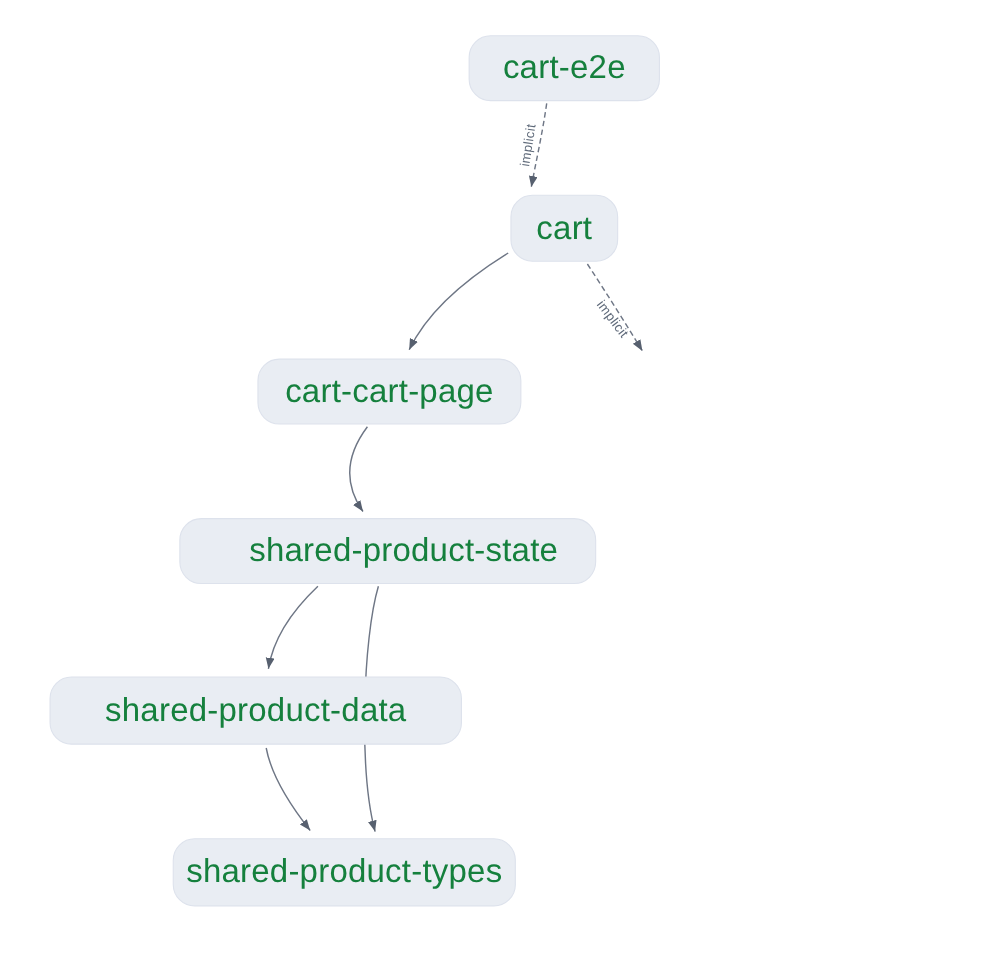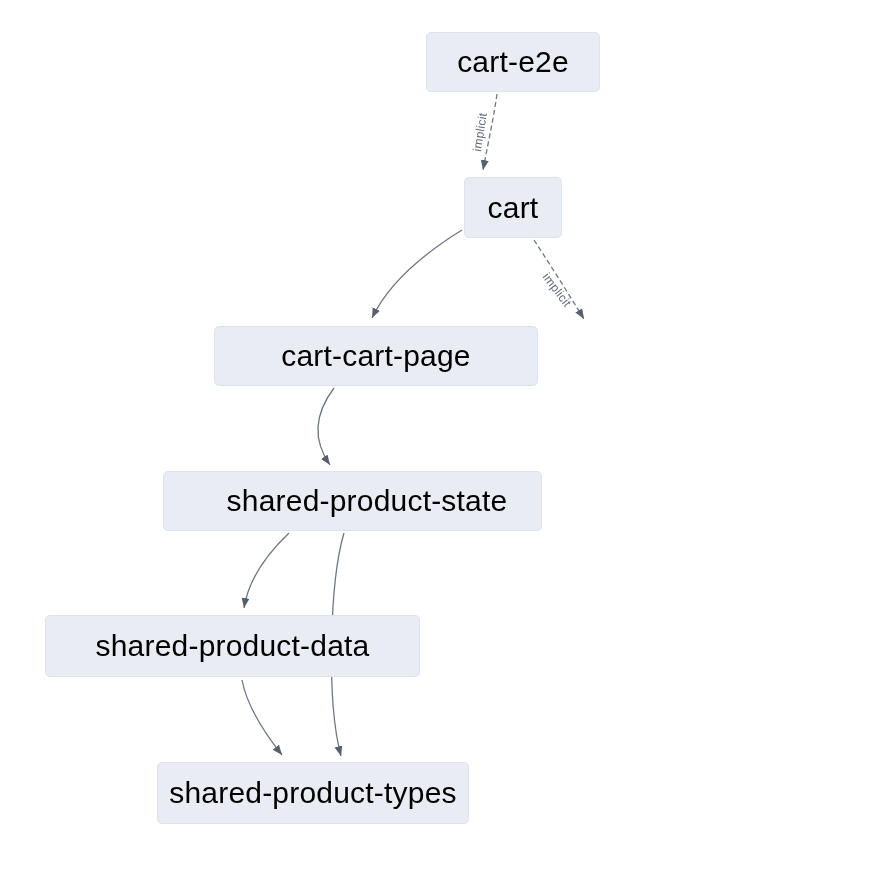--- a/index.html
+++ b/index.html
@@ -38,22 +38,22 @@
     pointer-events: none;
   }
   .node {
     position: absolute;
     z-index: 3;
     display: flex;
     align-items: center;
     justify-content: center;
     background: #e9edf3;
     border: 1px solid #dde2ec;
-    border-radius: 5px;
-    color: #000000;
+    border-radius: 20px;
+    color: #15803d;
     font-size: 30px;
     letter-spacing: 0.2px;
     cursor: pointer;
     box-sizing: border-box;
     white-space: nowrap;
   }
 </style>
 </head>
 <body>
 
@@ -86,21 +86,21 @@
   <div class="edge-label" style="left:557px; top:290px; transform: translate(-50%,-50%) rotate(53deg);">implicit</div>
 
   <div class="node" style="left:426px; top:32px;  width:174px; height:60px;">
     <span>cart-e2e</span>
   </div>
 
   <div class="node" style="left:464px; top:177px; width:98px;  height:61px;">
     <span>cart</span>
   </div>
 
-  <div class="node" style="left:214px; top:326px; width:324px; height:60px;">
+  <div class="node" style="left:234px; top:326px; width:240px; height:60px;">
     <span>cart-cart-page</span>
   </div>
 
 
   <div class="node" style="left:163px; top:471px; width:379px; height:60px;padding-left:29px;">
     <span>shared-product-state</span>
   </div>
 
   <div class="node" style="left:45px;  top:615px; width:375px; height:62px;text-align:right;">
     <span>shared-product-data</span>

